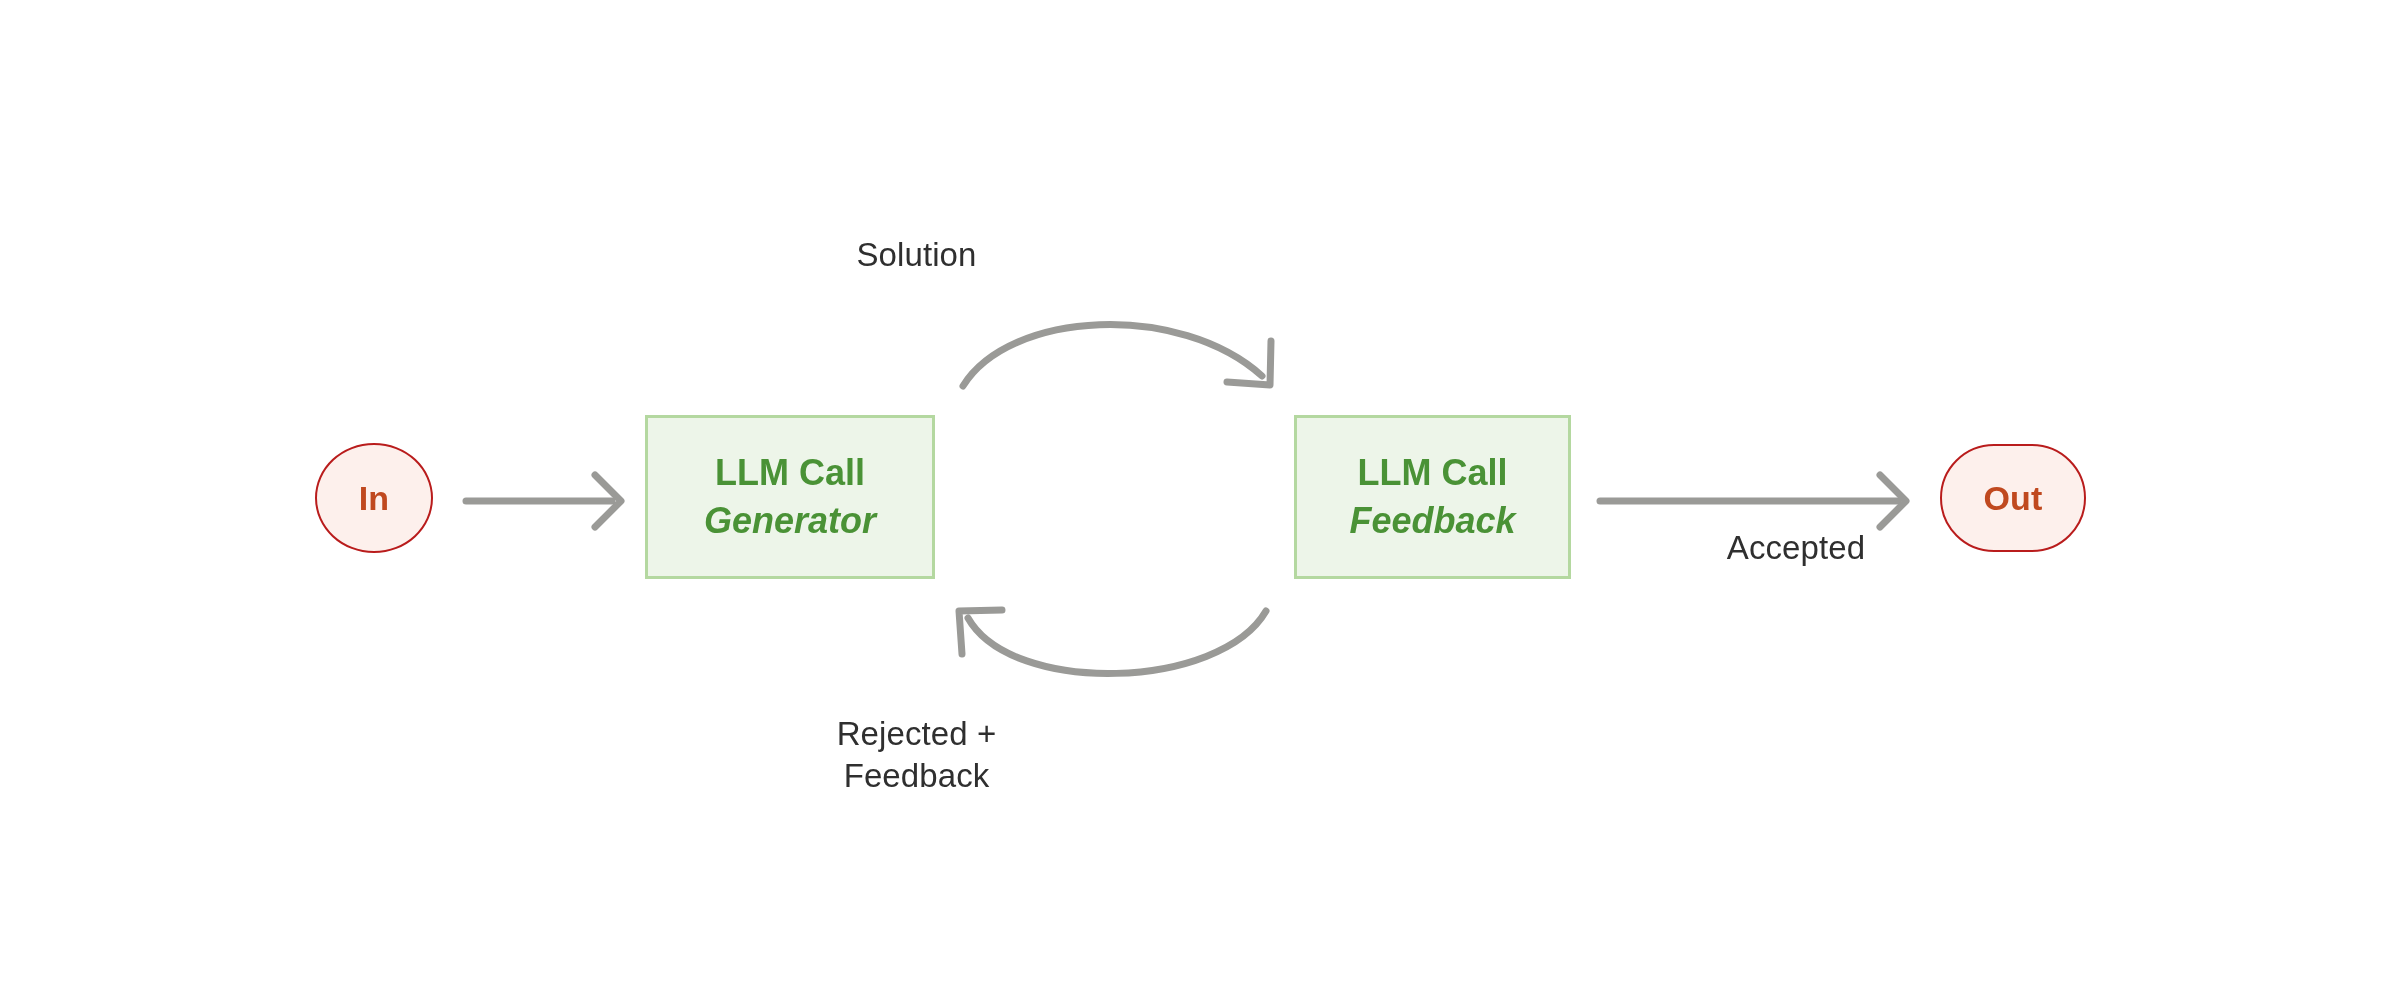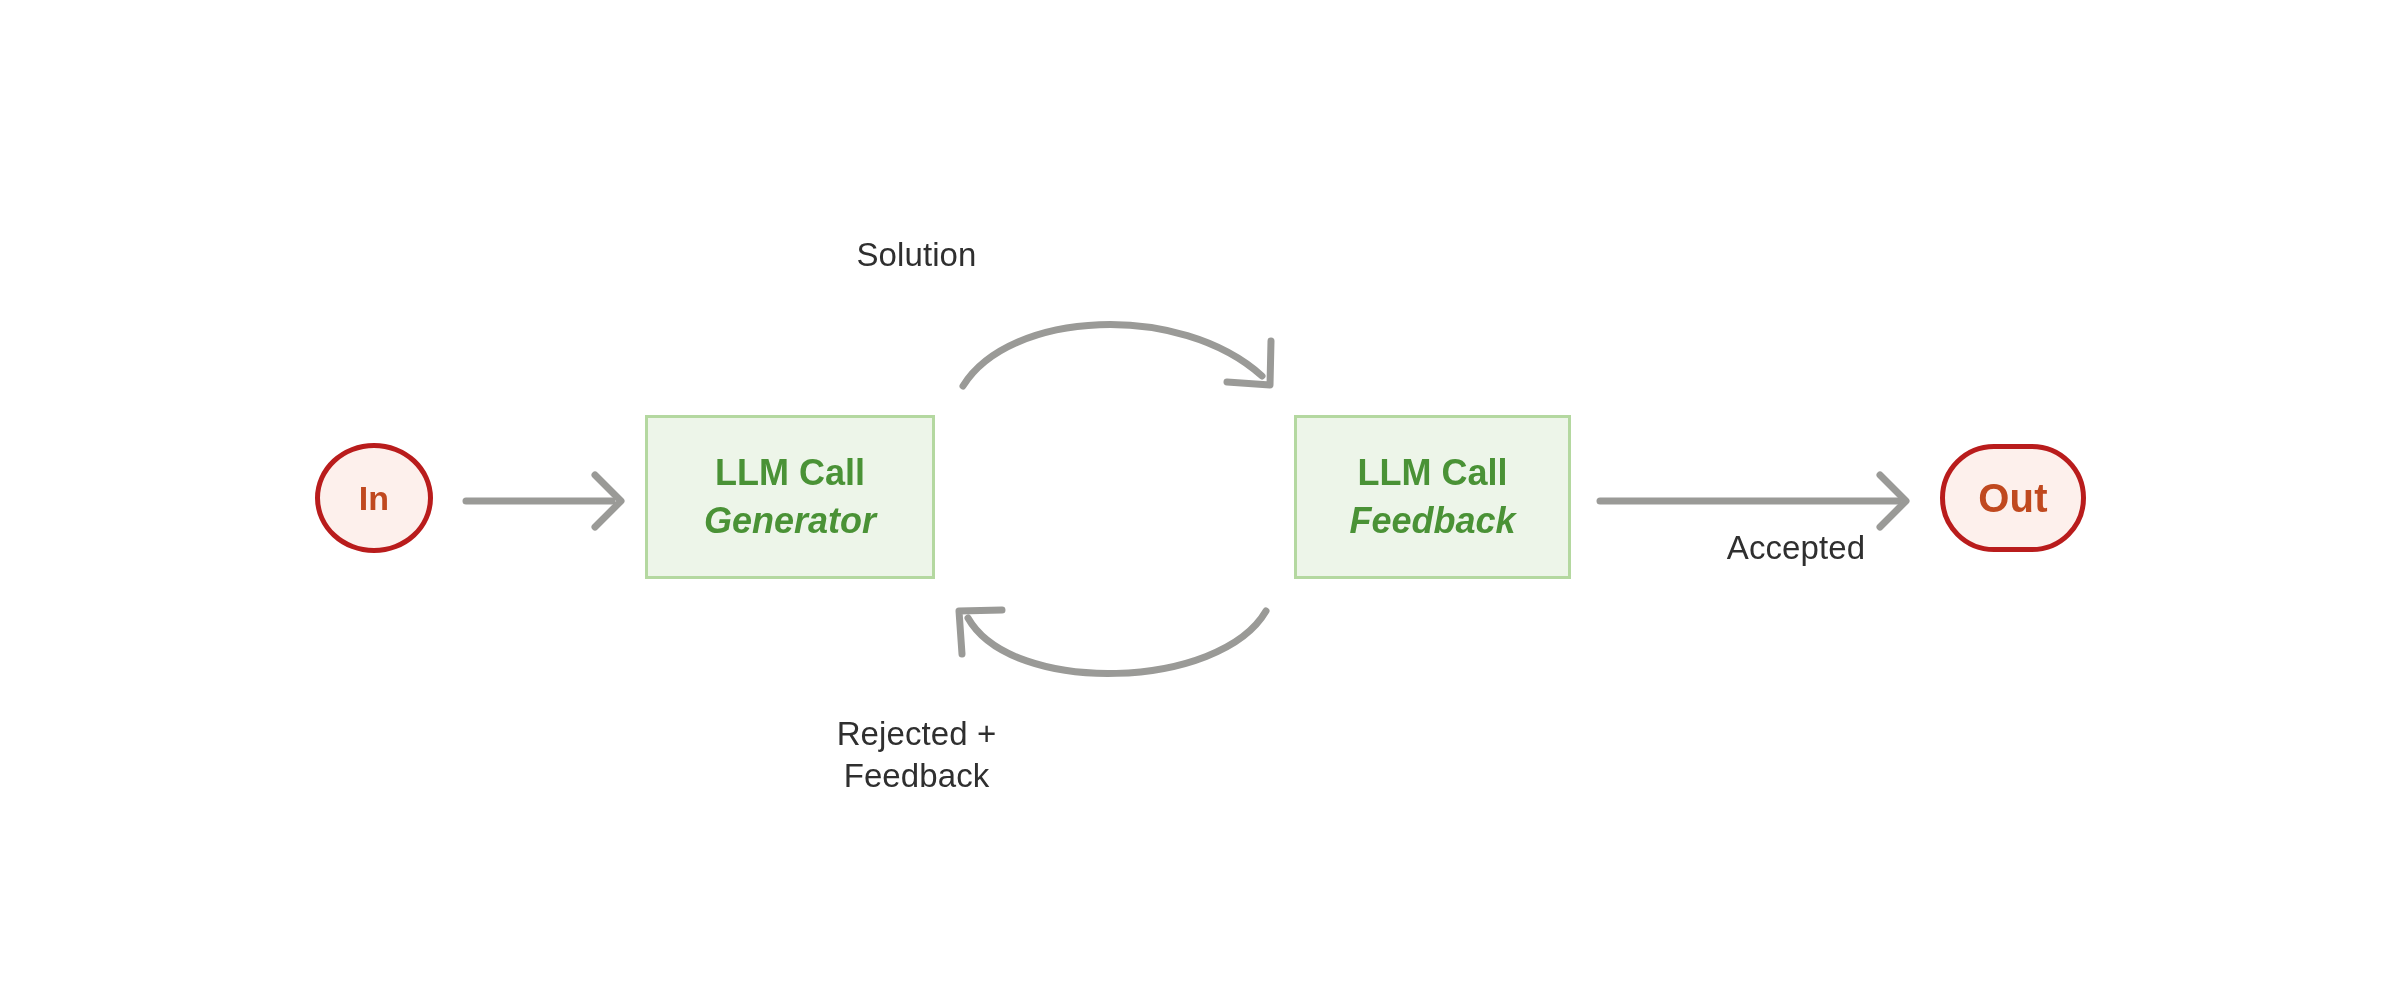--- a/index.html
+++ b/index.html
@@ -28,41 +28,41 @@
     pointer-events: none;
   }
 
   
   .terminal {
     position: absolute;
     display: flex;
     align-items: center;
     justify-content: center;
     background: #fdf0ec;
-    border: 5px solid #b91c1c;
+    border: 2px solid #b91c1c;
     box-sizing: border-box;
     color: #c0491f;
     font-weight: bold;
     letter-spacing: 0.2px;
   }
   #node-in {
     left: 315px;
     top: 443px;
     width: 118px;
     height: 110px;
     border-radius: 59px / 55px;
     font-size: 34px;
   }
   #node-out {
     left: 1940px;
     top: 444px;
     width: 146px;
     height: 108px;
     border-radius: 54px;
-    font-size: 40px;
+    font-size: 34px;
   }
 
   
   .process {
     position: absolute;
     display: flex;
     flex-direction: column;
     align-items: center;
     justify-content: center;
     background: #edf5e9;

